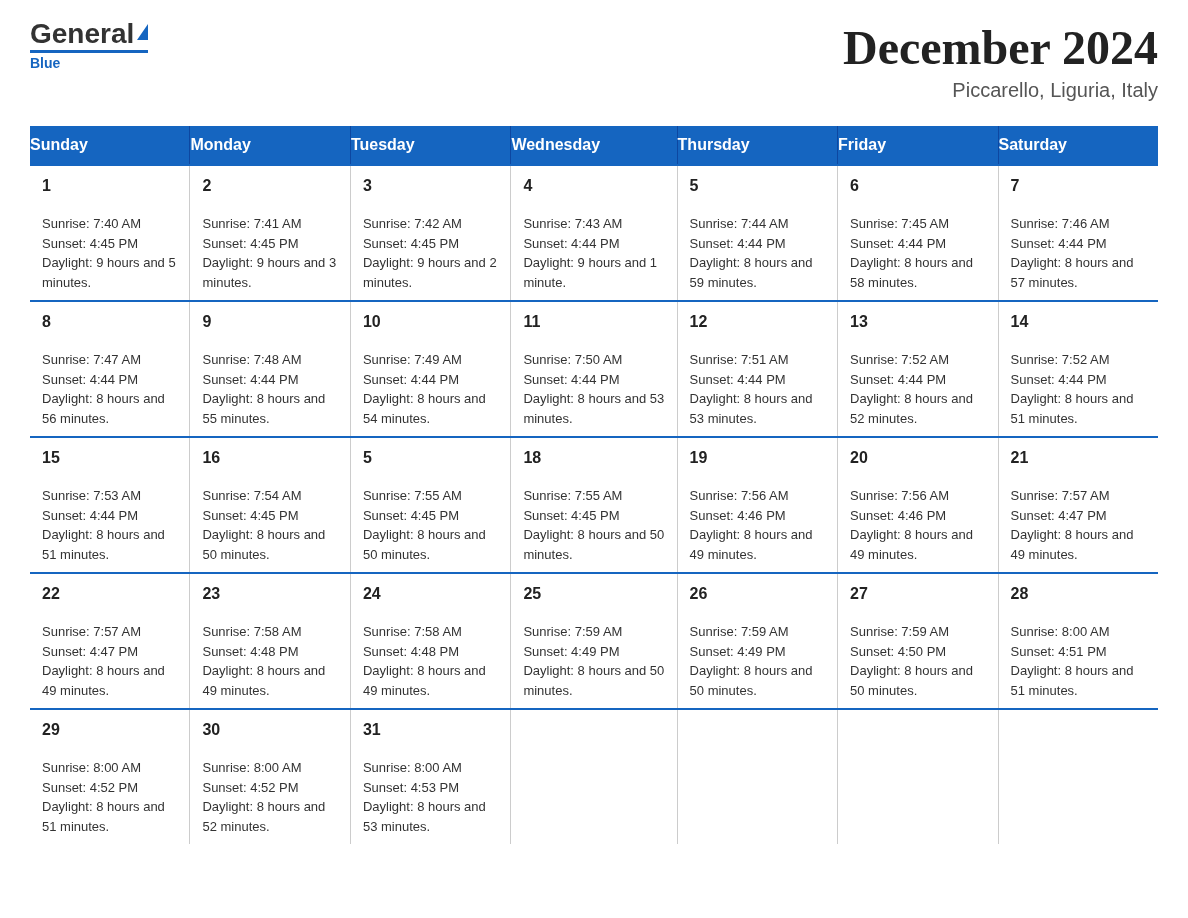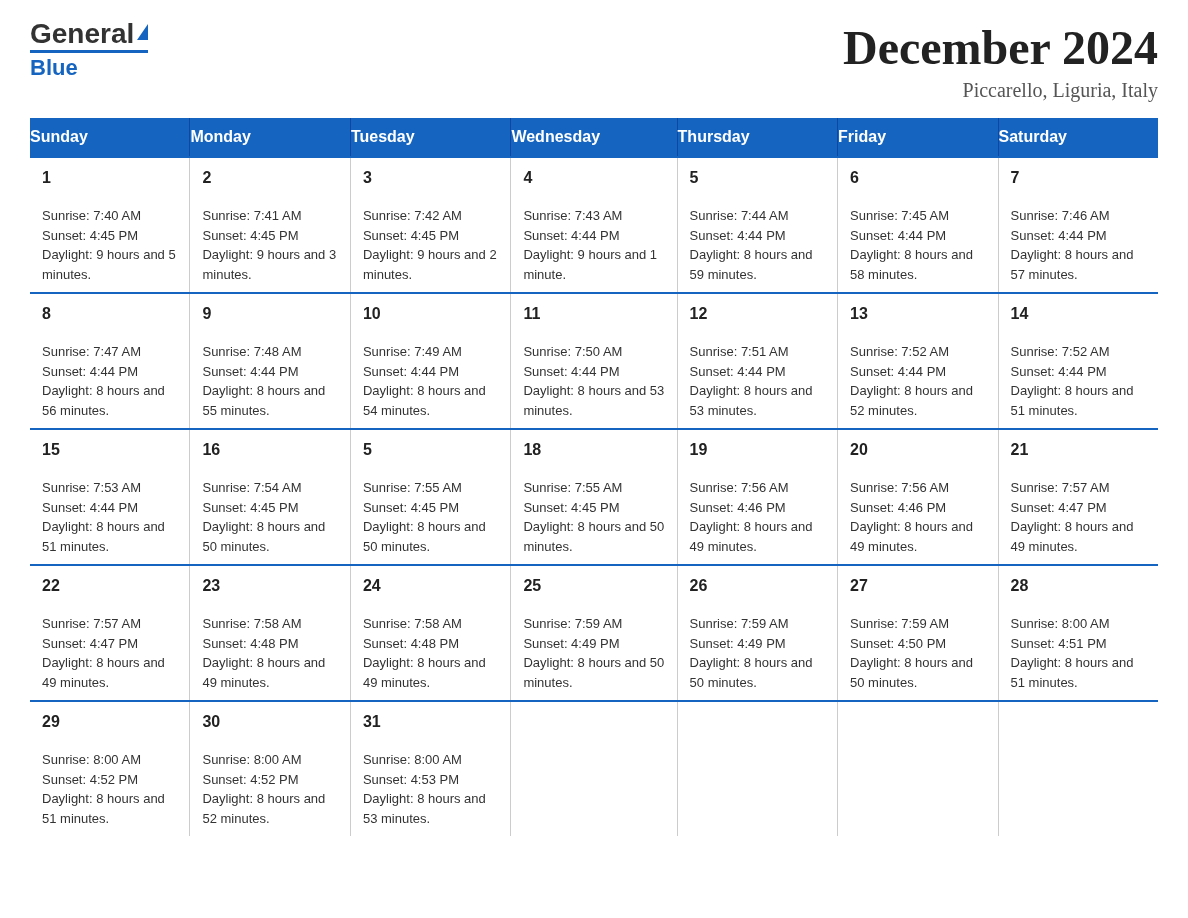--- a/index.html
+++ b/index.html
@@ -8,59 +8,59 @@
       background: #fff;
       color: #333;
       width: 1188px;
       min-height: 918px;
       padding: 20px 30px;
     }
     .header {
       display: flex;
       justify-content: space-between;
       align-items: flex-start;
-      margin-bottom: 16px;
+      margin-bottom: 24px;
       gap: 6px;
     }
     .logo {
       display: flex;
       flex-direction: column;
       align-items: flex-start;
     }
     .logo-text {
       font-size: 28px;
       font-weight: bold;
       color: #333;
       line-height: 1;
     }
     .logo-line {
       width: 100%;
       height: 3px;
       background: #1565c0;
       margin-top: 2px;
     }
     .logo-sub {
-      font-size: 22px;
+      font-size: 14px;
       font-weight: bold;
       color: #1565c0;
       margin-top: 2px;
     }
     .title-area {
       text-align: right;
     }
     .month-title {
       font-size: 48px;
       font-weight: bold;
       color: #222;
       font-family: Georgia, serif;
     }
     .location {
       font-size: 20px;
       color: #555;
-      font-family: Liberation Serif, serif;
+      font-family: Liberation Sans, sans-serif;
       margin-top: 4px;
     }
     table {
       width: 100%;
       border-collapse: collapse;
     }
     thead tr {
       background: #1565c0;
     }
     thead th {

